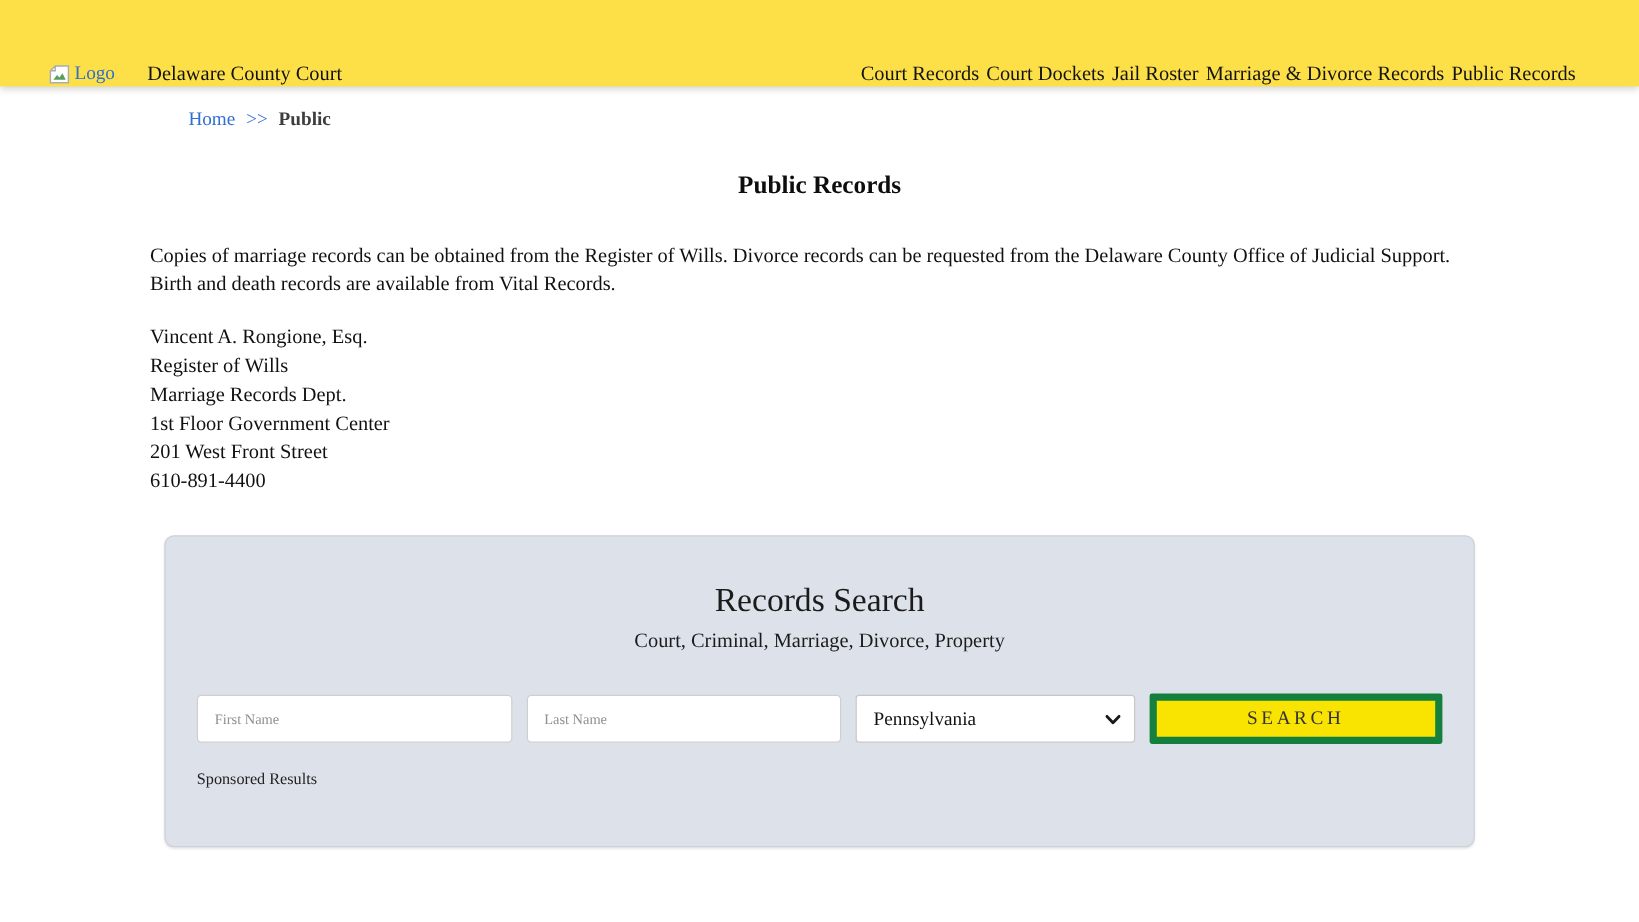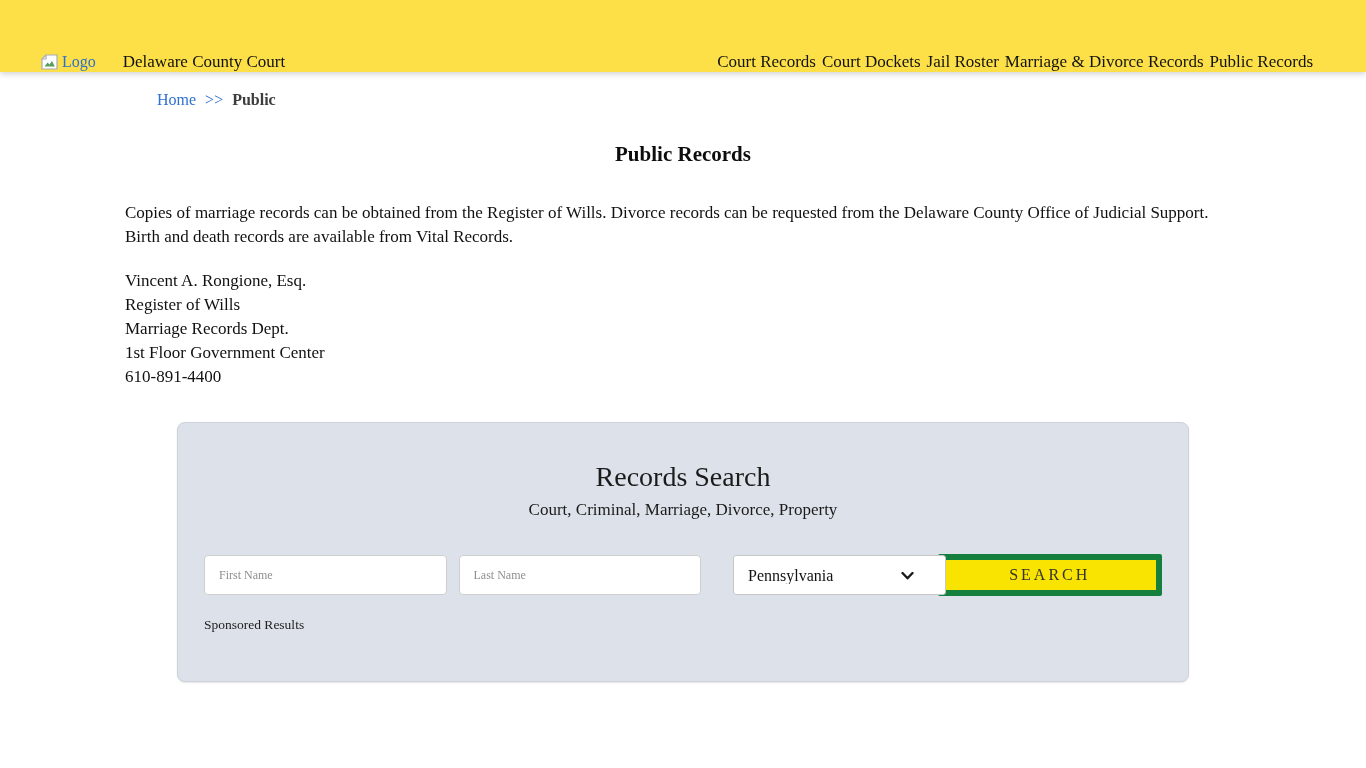--- a/index.html
+++ b/index.html
@@ -87,21 +87,21 @@
   }
   .contact {
     margin-top: 20px;
     font-size: 17px;
     line-height: 24px;
     color: #111;
   }
 
   
   .search-panel {
-    width: 1012px;
+    width: 1092px;
     margin: 33px auto 0;
     background: #dde2ea;
     border: 1px solid #ccd1da;
     border-radius: 8px;
     box-shadow: 0 1px 2px rgba(0,0,0,0.10);
     padding: 38px 26px 48px;
   }
   .search-title {
     text-align: center;
     font-size: 28px;
@@ -143,21 +143,20 @@
     border: 1px solid #c7c7c7;
     border-radius: 3px;
     padding: 0 30px 0 14px;
     font-family: "Liberation Serif", "DejaVu Serif", serif;
     font-size: 16px;
     color: #111;
     appearance: none;
     -webkit-appearance: none;
     outline: none;
     cursor: pointer;
-    margin-left: 20px;
   }
   .chevron {
     position: absolute;
     right: 12px;
     top: 50%;
     transform: translateY(-50%);
     pointer-events: none;
     display: inline-flex;
   }
   .search-button {
@@ -215,20 +214,21 @@
   <h1 class="page-title">Public Records</h1>
 
   <div class="content">
     <p class="intro">Copies of marriage records can be obtained from the Register of Wills. Divorce records can be requested from the Delaware County Office of Judicial Support. Birth and death records are available from Vital Records.</p>
 
     <div class="contact">
       <div>Vincent A. Rongione, Esq.</div>
       <div>Register of Wills</div>
       <div>Marriage Records Dept.</div>
       <div>1st Floor Government Center</div>
+      <div>201 West Front Street</div>
       <div>610-891-4400</div>
     </div>
   </div>
 
   <section class="search-panel">
     <h2 class="search-title">Records Search</h2>
     <div class="search-subtitle">Court, Criminal, Marriage, Divorce, Property</div>
 
     <div class="search-form">
       <input class="field" type="text" placeholder="First Name" style="">

